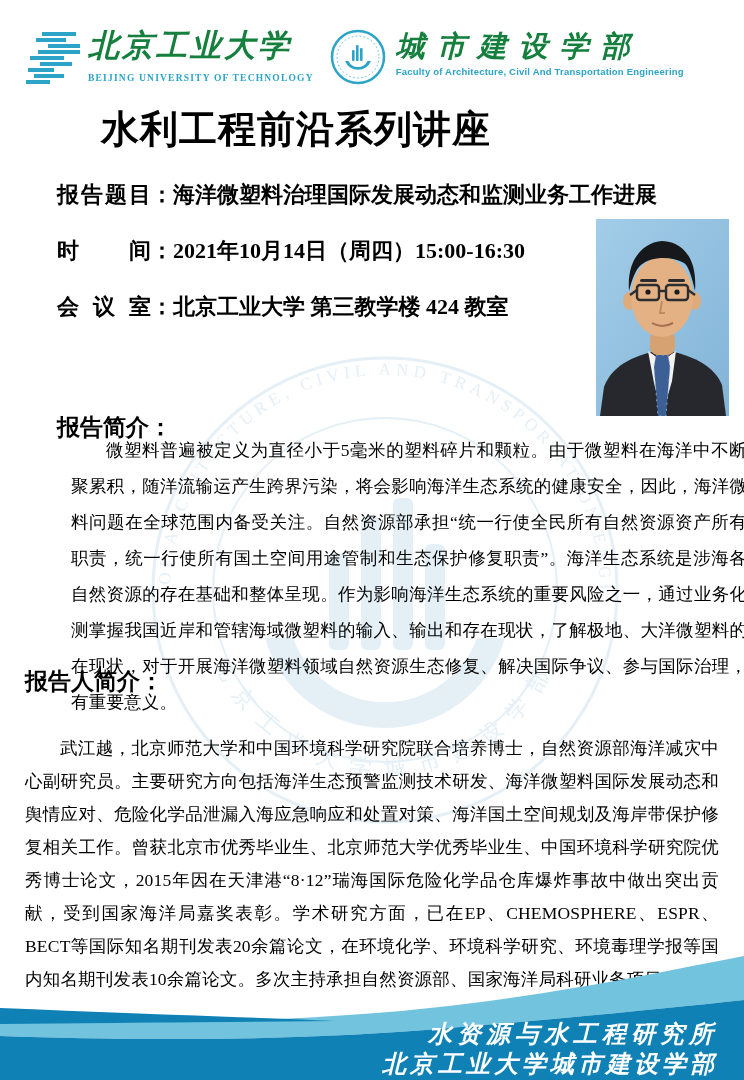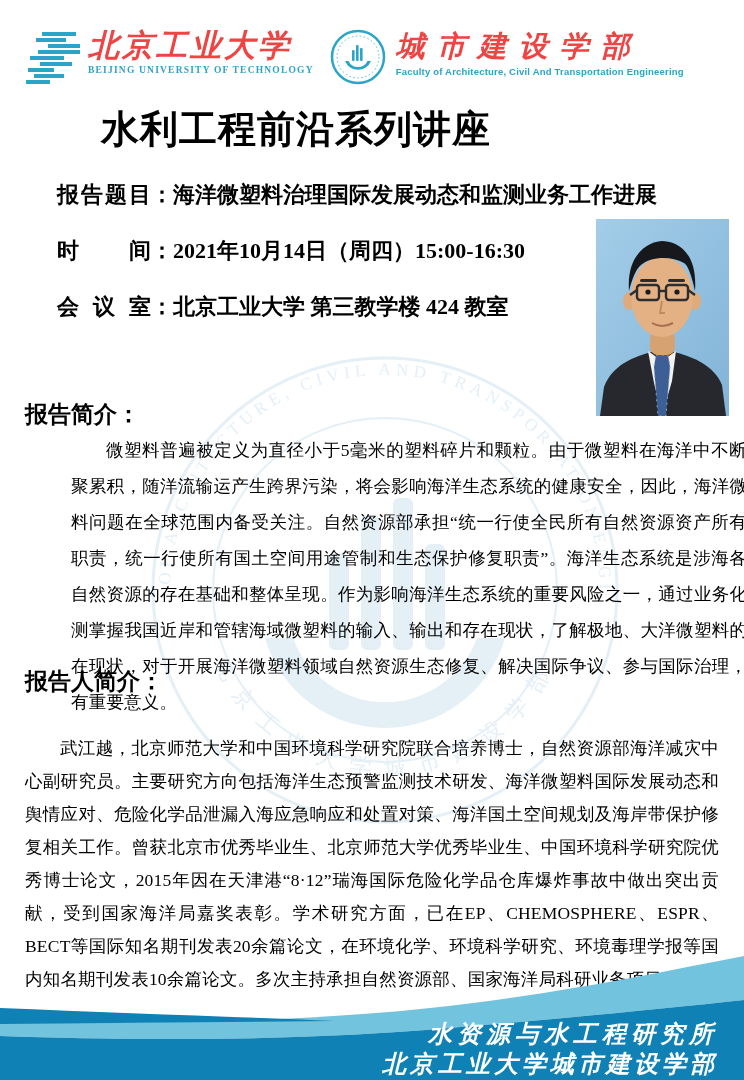--- a/index.html
+++ b/index.html
@@ -2,42 +2,42 @@
 <html><head>
 <meta charset="utf-8">
 <style>
   html,body{margin:0;padding:0;}
   .page{
     position:relative; width:744px; height:1080px; background:#ffffff;
     overflow:hidden; font-family:"Liberation Sans", sans-serif; color:#000;
   }
   
   .logo-bar{position:absolute; left:26px; top:28px; display:flex; align-items:flex-start; z-index:2;}
-  .logo-text-cn{color:#ef4444; font-style:italic; font-weight:bold;}
+  .logo-text-cn{color:#15803d; font-style:italic; font-weight:bold;}
   .bjut-text{margin-left:8px; margin-top:2px;}
   .bjut-cn{font-size:31px; letter-spacing:3px; line-height:32px;}
-  .bjut-en{font-family:"Liberation Serif", serif; color:#2ba4c8; font-size:9.5px; letter-spacing:1.2px; font-weight:bold; margin-top:3px;}
+  .bjut-en{font-family:"Liberation Serif", serif; color:#2ba4c8; font-size:9.5px; letter-spacing:1.2px; font-weight:bold; margin-top:11px;}
   .seal-wrap{margin-left:16px; margin-top:0px;}
   .faculty-text{margin-left:10px; margin-top:2px;}
   .faculty-cn{font-size:29px; letter-spacing:12px; line-height:32px;}
   .faculty-en{color:#2ba4c8; font-size:9.5px; font-weight:bold; margin-top:4px; letter-spacing:0.2px;}
   
   .main-title{
     position:absolute; top:104px; left:0; width:592px; text-align:center;
     font-size:38px; font-weight:900; letter-spacing:1px; z-index:2;
   }
   
   .info-block{position:absolute; left:25px; top:180px; z-index:2; width:580px;}
   .info-row{font-weight:bold; font-size:22px; line-height:30px; margin-bottom:26px; white-space:nowrap;margin-left:32px;}
   .info-label{display:inline-block; width:94px; text-align:justify; text-align-last:justify; font-weight:bold;}
   .info-colon{font-weight:bold;}
   .info-value{font-family:"Liberation Serif", serif; font-weight:bold;}
   
   .section-head{position:absolute; left:25px; font-size:23px; font-weight:bold; z-index:2;}
-  .sec1{top:399px;}
+  .sec1{top:412px;margin-left:32px;}
   .sec2{top:666px;font-family:Liberation Mono, monospace;}
   .para{
     position:absolute; left:25px; width:694px; z-index:2;
     font-family:"Liberation Serif", serif; font-size:17.5px; text-align:justify;
     text-indent:2em; letter-spacing:0.2px;
   }
   .para1{top:432px; line-height:36px;margin-left:46px;}
   .para2{top:732px; line-height:33px;}
   
   .photo{position:absolute; left:596px; top:219px; width:133px; height:197px; z-index:3;}

